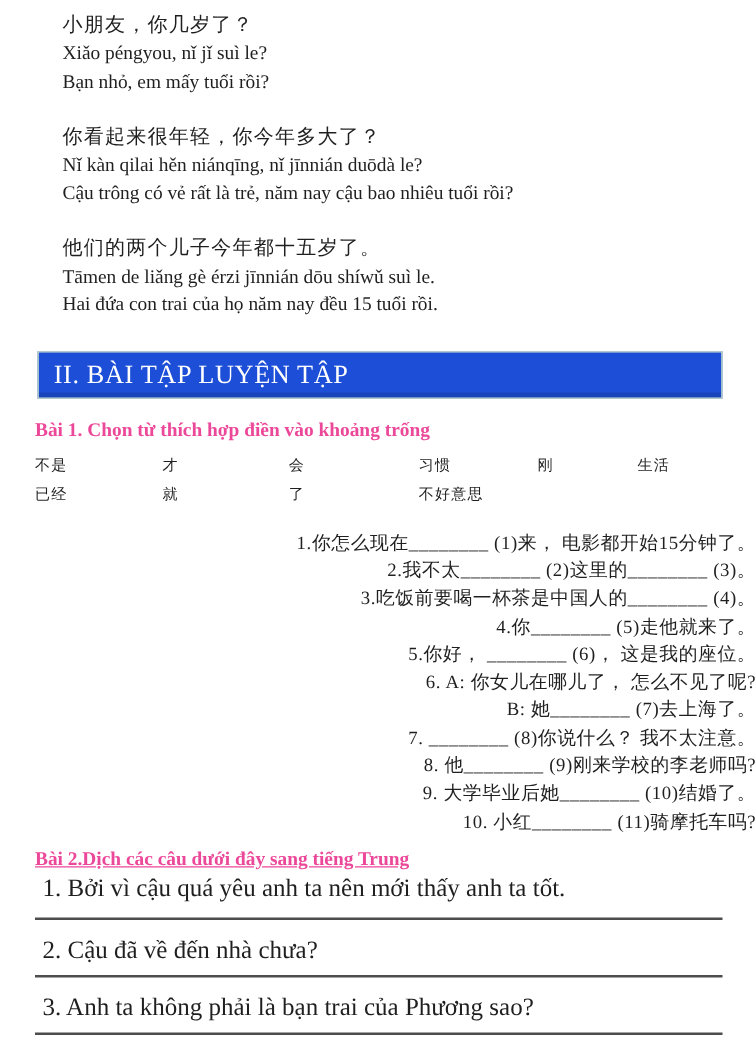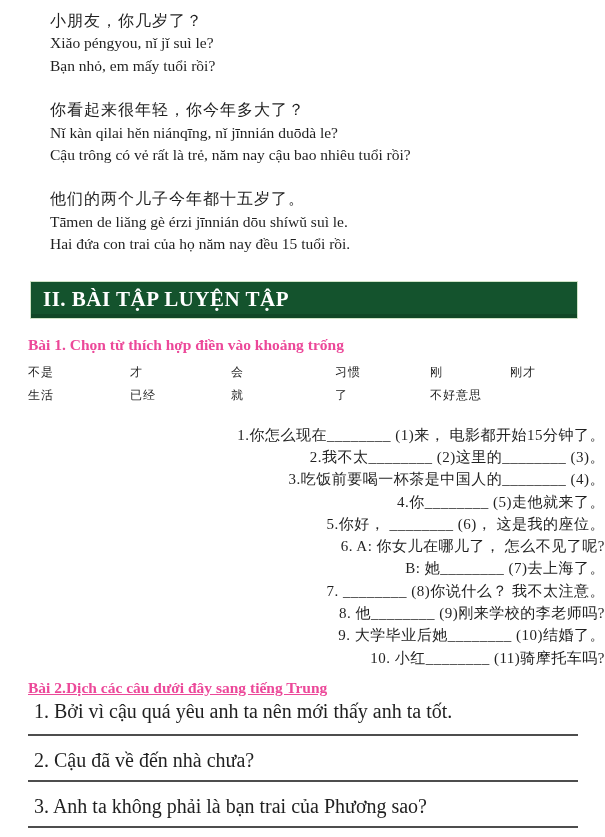--- a/index.html
+++ b/index.html
@@ -28,29 +28,28 @@
   }
   .dialogue-block { margin-bottom: 22px; }
   .zh-line { font-size: 16px; letter-spacing: 1px; }
 
   
   .section-banner {
     margin: 25px 0 0 30px;
     width: 548px;
     height: 38px;
     box-sizing: border-box;
-    background: #14532d;
+    background: #1d4ed8;
     border: 1px solid #cfe3c6;
     box-shadow: inset 0 -4px 0 rgba(0,0,0,0.14);
     color: #ffffff;
     font-size: 21px;
     line-height: 34px;
     padding-left: 12px;
     letter-spacing: 0.5px;
-    font-weight: bold;
   }
 
   .sub-title {
     margin: 15px 0 0 28px;
     color: #ec4899;
     font-weight: bold;
     font-size: 15.5px;
     line-height: 21px;
   }
 
@@ -119,21 +118,20 @@
   <div class="section-banner">II. BÀI TẬP LUYỆN TẬP</div>
 
   <div class="sub-title">Bài 1. Chọn từ thích hợp điền vào khoảng trống</div>
 
   <div class="word-bank">
     <span>不是</span>
     <span>才</span>
     <span>会</span>
     <span>习惯</span>
     <span>刚</span>
-    <span>刚才</span>
     <span>生活</span>
     <span>已经</span>
     <span>就</span>
     <span>了</span>
     <span>不好意思</span>
     <span></span>
   </div>
 
   <div class="ex1-items">
     <div class="ex-line">1.你怎么现在________ (1)来， 电影都开始15分钟了。</div>

